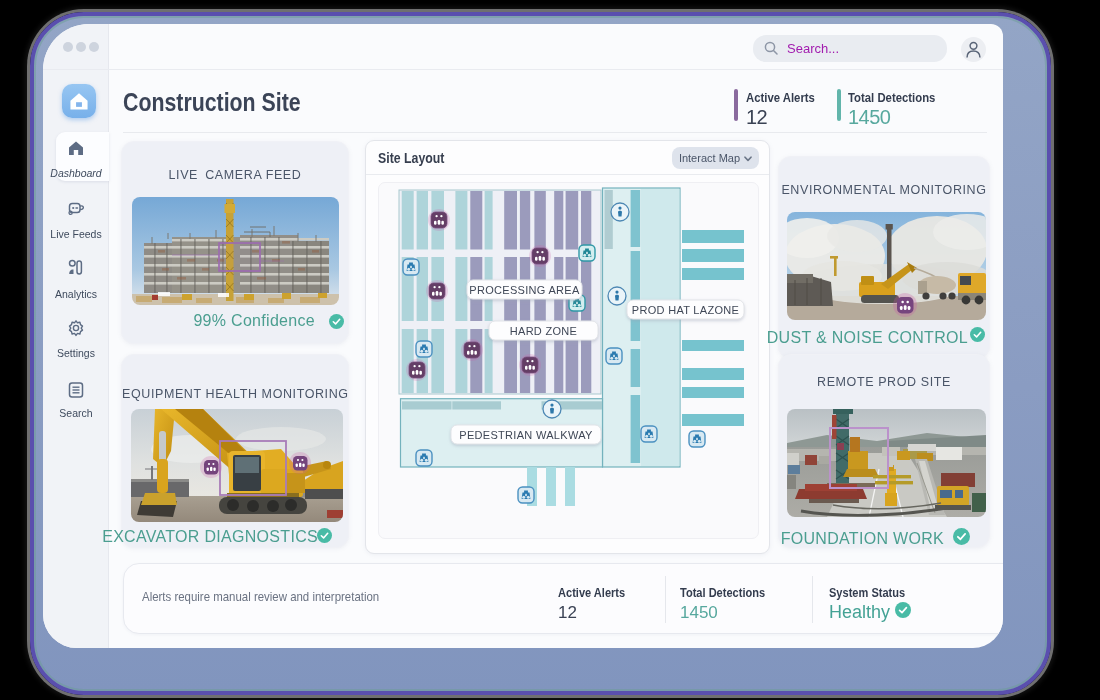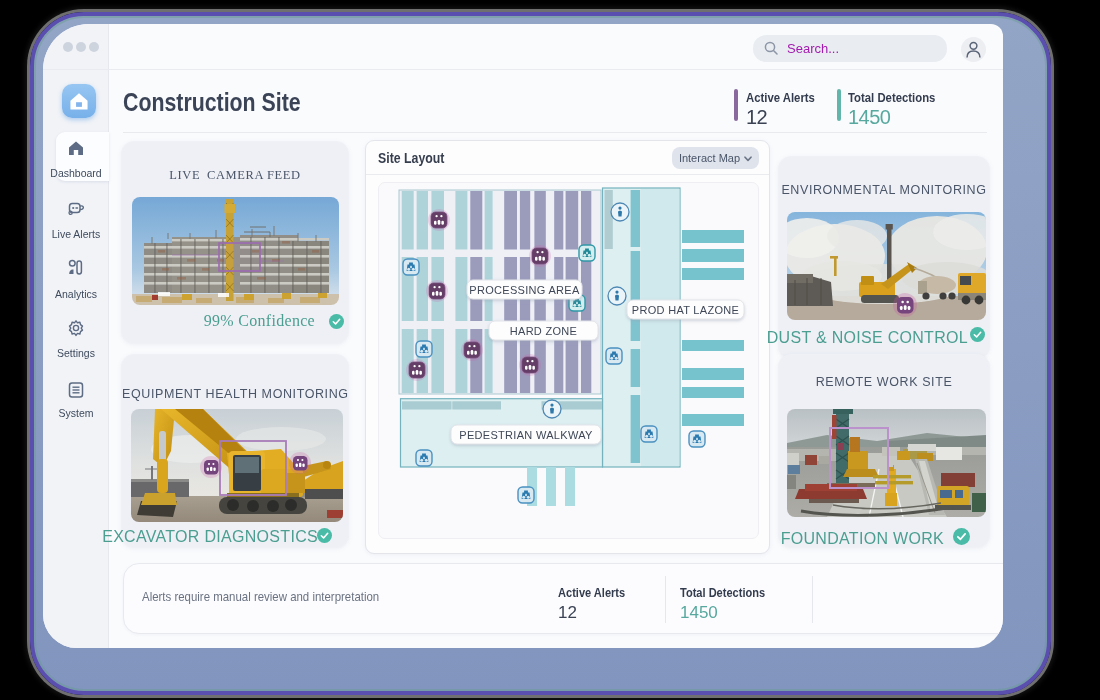--- a/index.html
+++ b/index.html
@@ -80,66 +80,66 @@
     <svg width="22" height="22" style="position:absolute;left:6px;top:6px;" viewBox="0 0 18 18">
       <path d="M2 8.8 L9 2.6 L16 8.8 L16 16 L2 16 Z" fill="#fff"></path>
       <rect x="6.6" y="10" width="4.8" height="3.8" fill="#84b5ec"></rect>
     </svg>
   </div>
   <div class="navpill"></div>
 
   <svg class="navicon" style="top:114px;" viewBox="0 0 20 20">
     <path d="M3 9.5 L10 3.5 L17 9.5 L17 17 L12.2 17 L12.2 12 L7.8 12 L7.8 17 L3 17 Z" fill="#5d6c84"></path>
   </svg>
-  <div class="navlbl" style="top:143px;">Dashboard</div>
+  <div class="navlbl" style="top:143px;font-style:italic;">Dashboard</div>
 
   <svg class="navicon" style="top:174px;" viewBox="0 0 20 20">
     <rect x="3.5" y="5.5" width="10.5" height="9" rx="2.8" fill="none" stroke="#5d6c84" stroke-width="1.5"></rect>
     <circle cx="7.2" cy="10" r="1.1" fill="#5d6c84"></circle>
     <line x1="10" y1="10" x2="11.5" y2="10" stroke="#5d6c84" stroke-width="1.4" stroke-linecap="round"></line>
     <path d="M14 8.2 C17 7.2 18 9 17 10.5 C16.2 11.7 14.8 11.6 14 11" fill="none" stroke="#5d6c84" stroke-width="1.4"></path>
     <circle cx="4.6" cy="14.8" r="1.6" fill="none" stroke="#5d6c84" stroke-width="1.3"></circle>
   </svg>
-  <div class="navlbl" style="top:204px;">Live Alerts</div>
+  <div class="navlbl" style="top:204px;">Live Feeds</div>
 
   <svg class="navicon" style="top:233px;" viewBox="0 0 20 20">
     <circle cx="6.3" cy="6.3" r="2.8" fill="none" stroke="#5d6c84" stroke-width="1.5"></circle>
     <path d="M3.2 17 C3.2 13.8 5 12.2 7.5 12.6 L7.5 17 Z" fill="#5d6c84"></path>
     <rect x="11" y="4" width="4.4" height="13" rx="2.2" fill="none" stroke="#5d6c84" stroke-width="1.5"></rect>
   </svg>
   <div class="navlbl" style="top:264px;">Analytics</div>
 
   <svg class="navicon" style="top:294px;" viewBox="0 0 20 20">
     <path d="M10 2.8 l1.5 2 2.4-.6.6 2.4 2 1.5-1.3 2 1.3 2-2 1.5-.6 2.4-2.4-.6-1.5 2-1.5-2-2.4.6-.6-2.4-2-1.5 1.3-2-1.3-2 2-1.5.6-2.4 2.4.6 Z" fill="none" stroke="#5d6c84" stroke-width="1.4" stroke-linejoin="round"></path>
     <circle cx="10" cy="10" r="2.6" fill="none" stroke="#5d6c84" stroke-width="1.4"></circle>
   </svg>
   <div class="navlbl" style="top:323px;">Settings</div>
 
   <svg class="navicon" style="top:356px;" viewBox="0 0 20 20">
     <rect x="3.5" y="3" width="13" height="14" rx="2.5" fill="none" stroke="#5d6c84" stroke-width="1.5"></rect>
     <line x1="6.5" y1="7.2" x2="13.5" y2="7.2" stroke="#5d6c84" stroke-width="1.4"></line>
     <line x1="6.5" y1="10" x2="13.5" y2="10" stroke="#5d6c84" stroke-width="1.4"></line>
     <line x1="6.5" y1="12.8" x2="13.5" y2="12.8" stroke="#5d6c84" stroke-width="1.4"></line>
   </svg>
-  <div class="navlbl" style="top:383px;">System</div>
+  <div class="navlbl" style="top:383px;">Search</div>
 
   <div class="h1">Construction Site</div>
   <div class="statbar" style="left:691px; top:65px; background:#8a6a9e;"></div>
   <div class="abs" style="left:703px; top:66px;">
     <div class="statlbl">Active Alerts</div>
     <div class="statval">12</div>
   </div>
   <div class="statbar" style="left:794px; top:65px; background:#62b5ab;"></div>
   <div class="abs" style="left:805px; top:66px;">
     <div class="statlbl">Total Detections</div>
     <div class="statval" style="color:#57a89e;">1450</div>
   </div>
   <div class="hdr-div"></div>
 
-  <div class="card" style="left:78px; top:117px; width:228px; height:203px;font-family:Liberation Serif, serif;">
+  <div class="card" style="left:78px; top:117px; width:228px; height:203px;">
     <div class="cardtitle" style="top:26px;">LIVE  CAMERA FEED</div>
     <div class="photo" style="left:10px; top:55px; width:207px; height:108px;"><svg width="207" height="108" viewBox="0 0 207 108">
 <defs>
 <linearGradient id="sky1" x1="0" y1="0" x2="0" y2="1">
 <stop offset="0" stop-color="#76a8d6"></stop>
               <stop offset="0.72" stop-color="#a9c8e2"></stop>
               <stop offset="1" stop-color="#d4e0eb"></stop>
 </linearGradient>
 </defs>
 <rect width="207" height="101" fill="url(#sky1)"></rect>
@@ -550,21 +550,21 @@
 </g>
 </svg></div>
     <div class="cardfoot" style="right:21px; top:172px;">DUST &amp; NOISE CONTROL</div>
     <div class="abs" style="left:191px; top:170px;"><svg width="15" height="15" viewBox="0 0 16 16">
           <circle cx="8" cy="8" r="8" fill="#49bba6"></circle>
           <path d="M4.6 8.3 L7 10.6 L11.4 5.6" stroke="#fff" stroke-width="1.7" fill="none" stroke-linecap="round" stroke-linejoin="round"></path>
         </svg></div>
   </div>
 
   <div class="card" style="left:735px; top:330px; width:212px; height:194px;">
-    <div class="cardtitle" style="top:20px;">REMOTE WORK SITE</div>
+    <div class="cardtitle" style="top:20px;">REMOTE PROD SITE</div>
     <div class="photo" style="left:8px; top:54px; width:199px; height:108px;"><svg width="199" height="108" viewBox="0 0 199 108">
 <defs>
 <linearGradient id="sky4" x1="0" y1="0" x2="0" y2="1">
 <stop offset="0" stop-color="#b9c0c4"></stop>
               <stop offset="1" stop-color="#d3d7d8"></stop>
 </linearGradient>
 <linearGradient id="gnd4" x1="0" y1="0" x2="0" y2="1">
 <stop offset="0" stop-color="#9a9c98"></stop>
               <stop offset="1" stop-color="#adaca6"></stop>
 </linearGradient>
@@ -666,20 +666,27 @@
     <div class="abs" style="left:434px; top:21px;">
       <div style="font-size:13px; font-weight:700; color:#333c4e; transform:scaleX(0.85); transform-origin:left center; white-space:nowrap;">Active Alerts</div>
       <div style="font-size:17px; color:#3a4254; margin-top:3px;">12</div>
     </div>
     <div class="bb-div" style="left:541px;"></div>
     <div class="abs" style="left:556px; top:21px;">
       <div style="font-size:13px; font-weight:700; color:#333c4e; transform:scaleX(0.85); transform-origin:left center; white-space:nowrap;">Total Detections</div>
       <div style="font-size:17px; color:#57a89e; margin-top:3px;">1450</div>
     </div>
     <div class="bb-div" style="left:688px;"></div>
+    <div class="abs" style="left:705px; top:21px;">
+      <div style="font-size:13px; font-weight:700; color:#333c4e; transform:scaleX(0.85); transform-origin:left center; white-space:nowrap;">System Status</div>
+      <div style="font-size:18px; color:#44a295; margin-top:2px;">Healthy <svg width="16" height="16" viewBox="0 0 16 16">
+            <circle cx="8" cy="8" r="8" fill="#49bba6"></circle>
+            <path d="M4.6 8.3 L7 10.6 L11.4 5.6" stroke="#fff" stroke-width="1.7" fill="none" stroke-linecap="round" stroke-linejoin="round"></path>
+          </svg></div>
+    </div>
   </div>
 
   <div class="abs" style="left:710px; top:11px; width:194px; height:27px; background:#e9ecf1; border-radius:13px;">
     <svg width="14" height="14" style="position:absolute;left:11px;top:6px;" viewBox="0 0 14 14">
       <circle cx="6" cy="6" r="4.6" fill="none" stroke="#8d96a6" stroke-width="1.5"></circle>
       <line x1="9.5" y1="9.5" x2="13" y2="13" stroke="#8d96a6" stroke-width="1.5" stroke-linecap="round"></line>
     </svg>
     <span style="position:absolute;left:34px;top:6px;font-size:13px;color:#a21caf;">Search...</span>
   </div>
   <div class="abs" style="left:918px; top:13px; width:25px; height:25px; border-radius:50%; background:#eceef2;">

